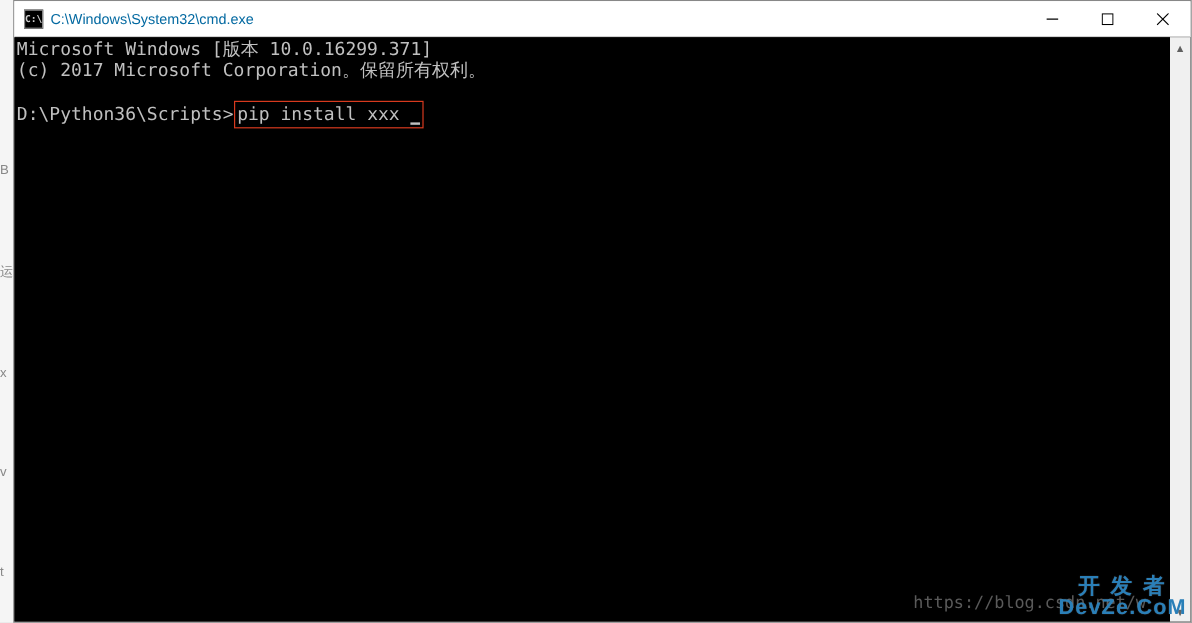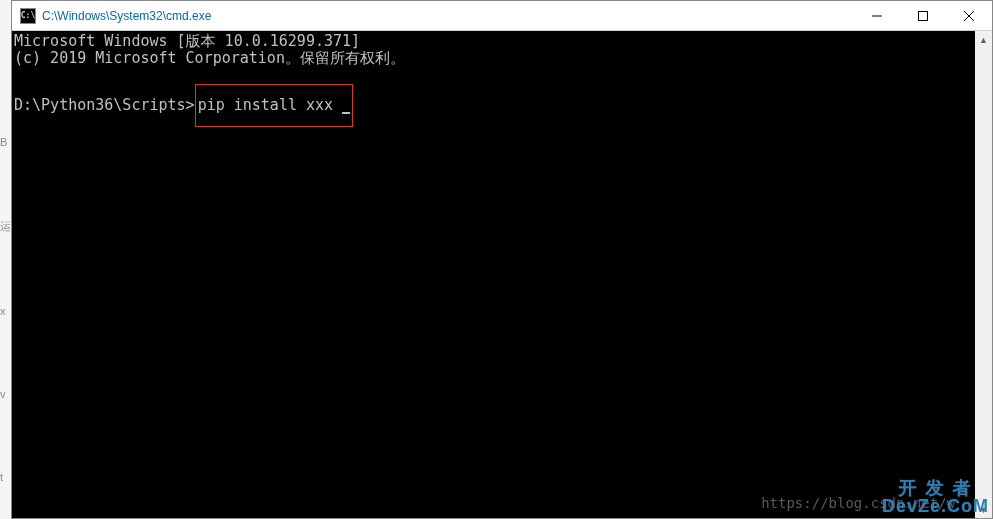--- a/index.html
+++ b/index.html
@@ -116,21 +116,21 @@
       color: #606060;
       font-size: 9px;
     }
     .scroll-track {
       flex: 1;
       background: #f0f0f0;
     }
     .highlight-box {
       border: 1px solid #d83a1e;
       display: inline-block;
-      padding: 12px 2px;
+      padding: 2px 2px;
       text-align: center;
     }
     .cursor {
       display: inline-block;
       width: 8px;
       height: 2px;
       background: #c0c0c0;
       vertical-align: bottom;
     }
     .watermark {
@@ -191,21 +191,21 @@
       <div class="titlebar-btn close">
         <svg viewBox="0 0 10 10">
             <line x1="0" y1="0" x2="10" y2="10" stroke="#000" stroke-width="1"></line>
             <line x1="10" y1="0" x2="0" y2="10" stroke="#000" stroke-width="1"></line>
           </svg>
       </div>
     </div>
   </div>
   <div class="terminal-wrap">
     <div class="terminal"><span>Microsoft Windows [版本 10.0.16299.371]</span>
-<span>(c) 2019 Microsoft Corporation。保留所有权利。</span>
+<span>(c) 2017 Microsoft Corporation。保留所有权利。</span>
 
 <span>D:\Python36\Scripts&gt;</span><span class="highlight-box"><span>pip install xxx</span> <span class="cursor"></span></span>
       <div class="watermark">https://blog.csdn.net/w</div>
     </div>
     <div class="scrollbar">
       <div class="scroll-btn">
         <span>▲</span>
       </div>
       <div class="scroll-track"></div>
       <div class="scroll-btn">

